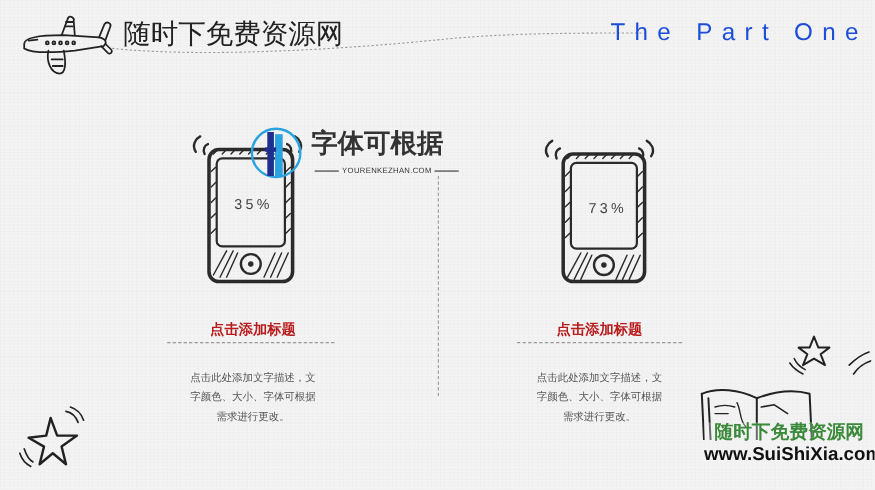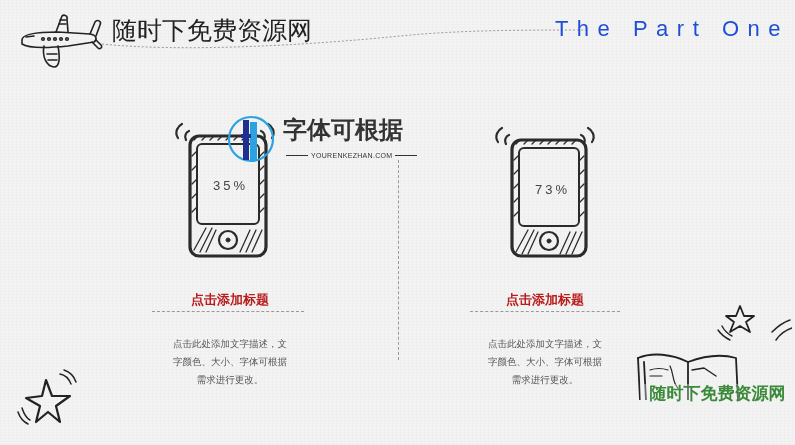--- a/index.html
+++ b/index.html
@@ -179,13 +179,14 @@
     <path d="M6 18 L8 60"></path>
     <path d="M12 22 L14 60"></path>
     <path d="M56 22 C72 16, 90 14, 104 18 L106 60"></path>
     <path d="M18 30 C24 28, 30 28, 36 30 M18 36 L30 36 M38 26 C42 34, 40 42, 46 48" stroke-width="1.2"></path>
     <path d="M60 30 L72 28 L84 36" stroke-width="1.4"></path>
   </svg>
 </div>
 
 <div class="abs" style="left:640px;top:384px;width:155px;text-align:center;line-height:19px;background:rgba(243,243,243,0.35);">
   <div class="wm2-line1">随时下免费资源网</div>
+  <div class="wm2-line2">www.SuiShiXia.com</div>
 </div>
 
 </body></html>

